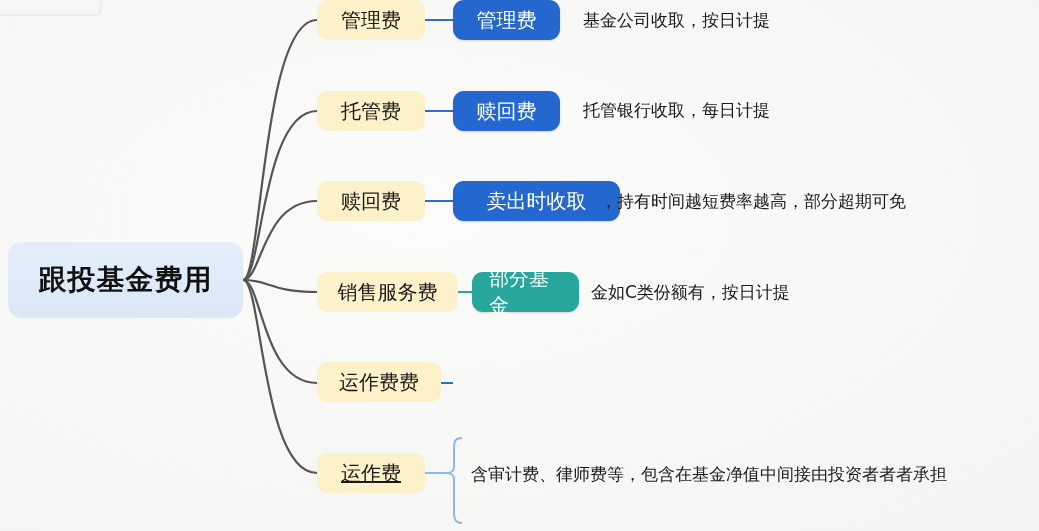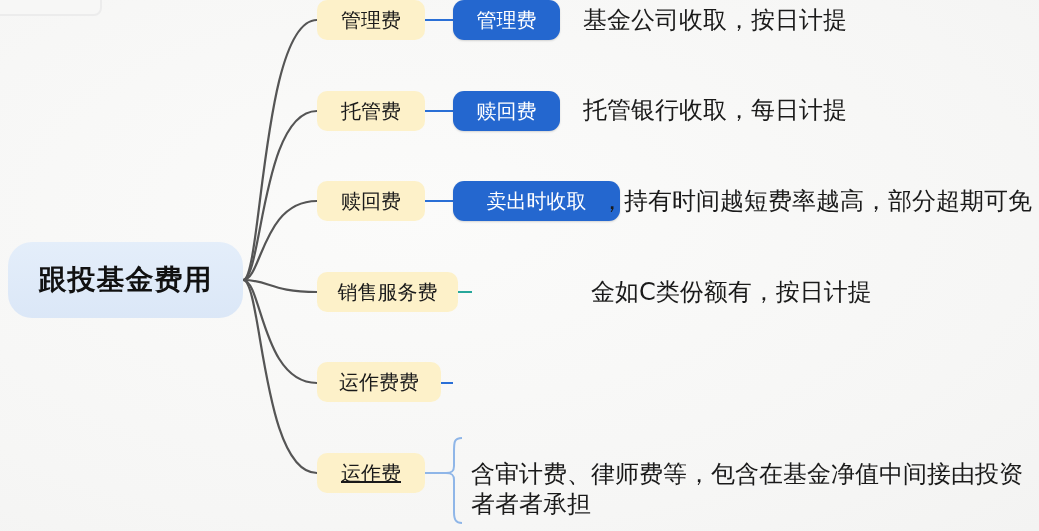--- a/index.html
+++ b/index.html
@@ -17,21 +17,21 @@
   .corner-tab {
     position: absolute; left: -10px; top: -12px;
     width: 108px; height: 24px;
     border: 2px solid #ececec; border-radius: 8px;
     background: #f7f7f6;
   }
   svg.links { position: absolute; left: 0; top: 0; }
   .root {
     position: absolute; left: 8px; top: 242px;
     width: 235px; height: 76px;
-    border-radius: 24px;
+    border-radius: 14px;
     background: linear-gradient(180deg, #e4eefa 0%, #dbe7f7 100%);
     display: flex; align-items: center; justify-content: center;
     font-size: 28px; font-weight: bold; color: #111;
     letter-spacing: 1px;
   }
   .cat {
     position: absolute; left: 317px;
     height: 40px; border-radius: 10px;
     background: #fdf1c9;
     display: flex; align-items: center; justify-content: center;
@@ -43,21 +43,21 @@
     height: 40px; border-radius: 11px;
     display: flex; align-items: center; justify-content: center;
     font-size: 20px; color: #ffffff;
     padding: 0 17px; box-sizing: border-box;
     box-shadow: 0 1px 2px rgba(0,0,0,0.15);
   }
   .tag.blue { background: #2467cf; }
   .tag.teal { background: #27a79b; }
   .desc {
     position: absolute;
-    font-size: 24px; color: #1a1a1a;
+    font-size: 17px; color: #1a1a1a;
     white-space: nowrap; line-height: 28px;
   }
   .desc.multi { white-space: normal; width: 560px; line-height: 30px; }
 </style>
 </head>
 <body>
 
 <div class="canvas">
 
   <div class="corner-tab"></div>
@@ -106,20 +106,23 @@
     <span>赎回费</span>
   </div>
   <div class="tag blue" style="left:453px; top:181px; width:167px;">
     <span>卖出时收取</span>
   </div>
   <div class="desc" style="left:600px; top:187px;">，持有时间越短费率越高，部分超期可免</div>
 
   <div class="cat" style="top:272px; width:141px;border-radius:10px;">
     <span>销售服务费</span>
   </div>
+  <div class="tag teal" style="left:472px; top:272px; width:107px;">
+    <span>部分基金</span>
+  </div>
   <div class="desc" style="left:591px; top:278px;">金如C类份额有，按日计提</div>
 
   <div class="cat" style="top:362px; width:124px;">
     <span>运作费费</span>
   </div>
 
   <div class="cat" style="top:453px; width:108px;text-decoration:underline;">
     <span>运作费</span>
   </div>
   <div class="desc multi" style="left:471px; top:459px;">含审计费、律师费等，包含在基金净值中间接由投资者者者承担</div>

